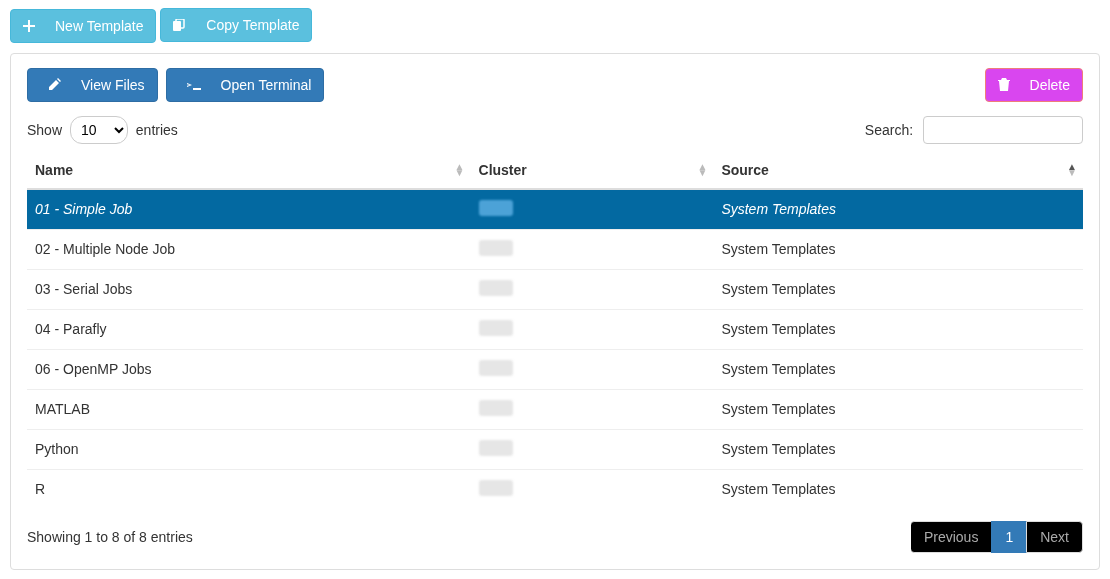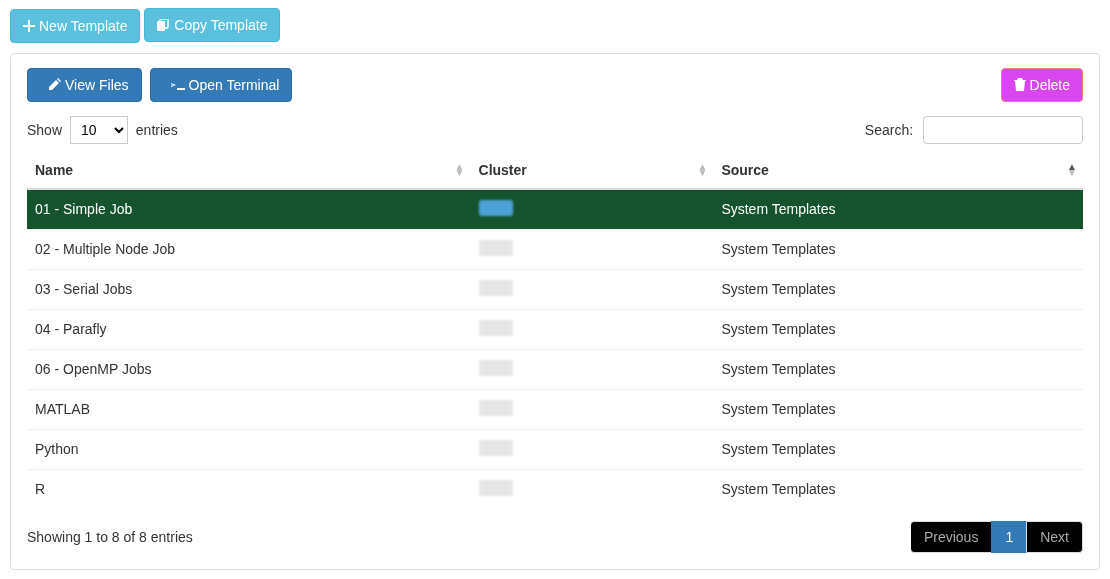--- a/index.html
+++ b/index.html
@@ -9,21 +9,21 @@
     font-size: 14px;
     color: #333;
     background: #fff;
     padding: 8px 10px 20px 10px;
     width: 1110px;
   }
   .topbar { margin-bottom: 10px; }
   .btn {
     display: inline-flex;
     align-items: center;
-    gap: 4px;
+    gap: 20px;
     padding: 6px 12px;
     font-size: 14px;
     border-radius: 4px;
     border: 1px solid transparent;
     cursor: pointer;
     color: #fff;
     line-height: 20px;
     font-family: inherit;
   }
   .btn-info { background: #5bc0de; border-color: #46b8da; }
@@ -48,21 +48,21 @@
     justify-content: space-between;
     align-items: center;
     margin-bottom: 8px;
     font-size: 14px;
     color: #333;
   }
   .dt-length select {
     margin: 0 4px;
     padding: 4px 6px;
     border: 1px solid #ccc;
-    border-radius: 0;
+    border-radius: 12px;
     background: #fff;
     font: inherit;
   }
   .dt-filter input {
     margin-left: 6px;
     padding: 5px 8px;
     border: 1px solid #ccc;
     border-radius: 4px;
     width: 160px;
     font: inherit;
@@ -91,23 +91,24 @@
     font-size: 10px;
     color: #bbb;
   }
   .sort-icons .active { color: #555; }
   table.dataTable tbody td {
     padding: 10px 8px;
     border-top: 1px solid #eee;
     color: #333;
   }
   table.dataTable tbody tr.selected td {
-    background: #14532d;
+    background: #0369a1;
     color: #fff;
     border-top-color: #0b7bc2;
+    font-style: italic;
   }
   .cluster-blur {
     display: inline-block;
     width: 34px;
     height: 16px;
     background: #e6e6e6;
     border-radius: 3px;
     filter: blur(1px);
   }
   tr.selected .cluster-blur { background: #4ca2d7; }

